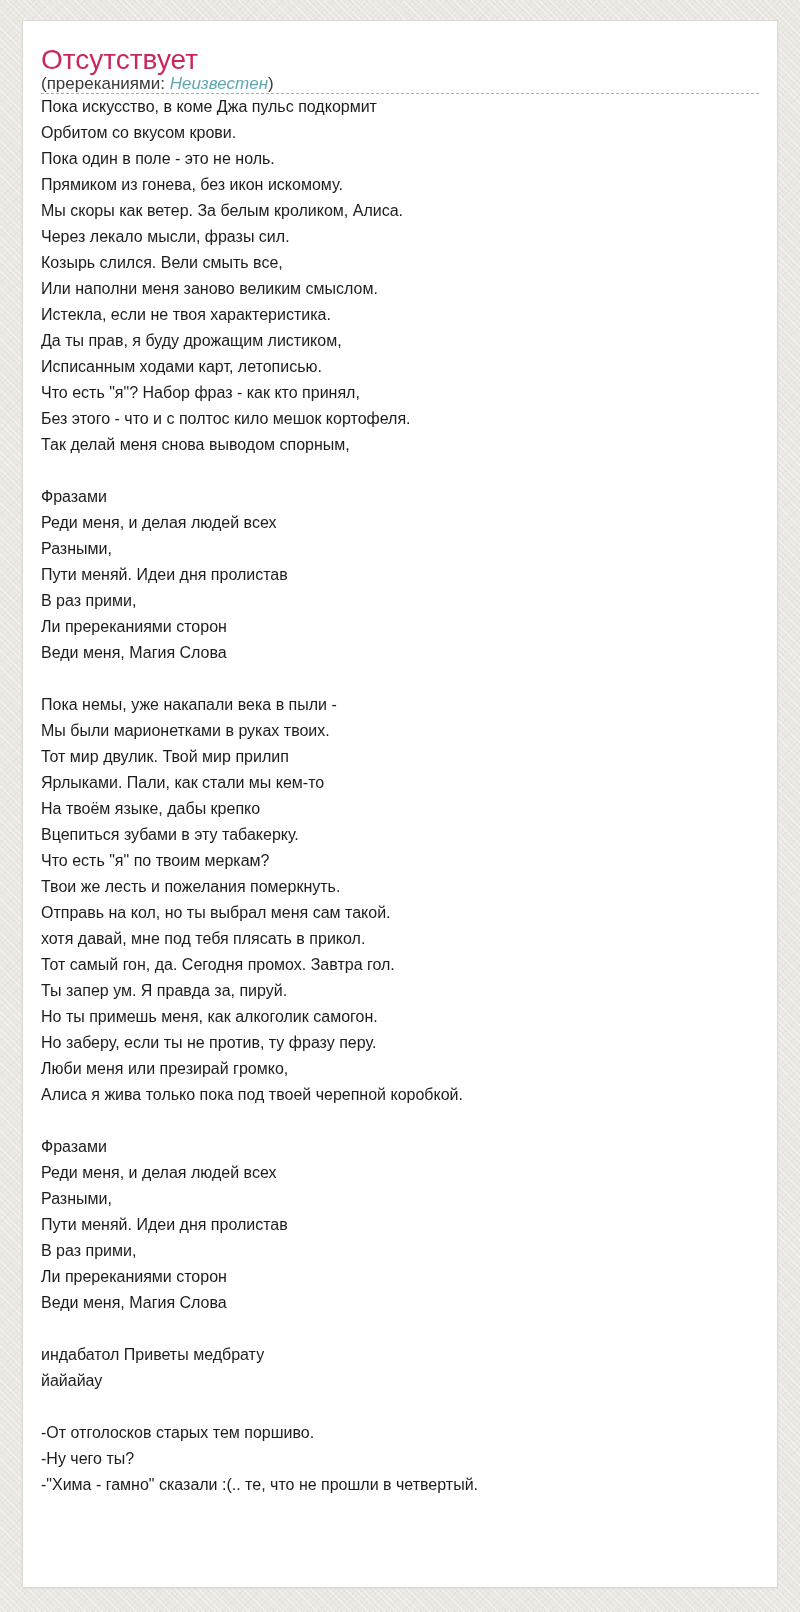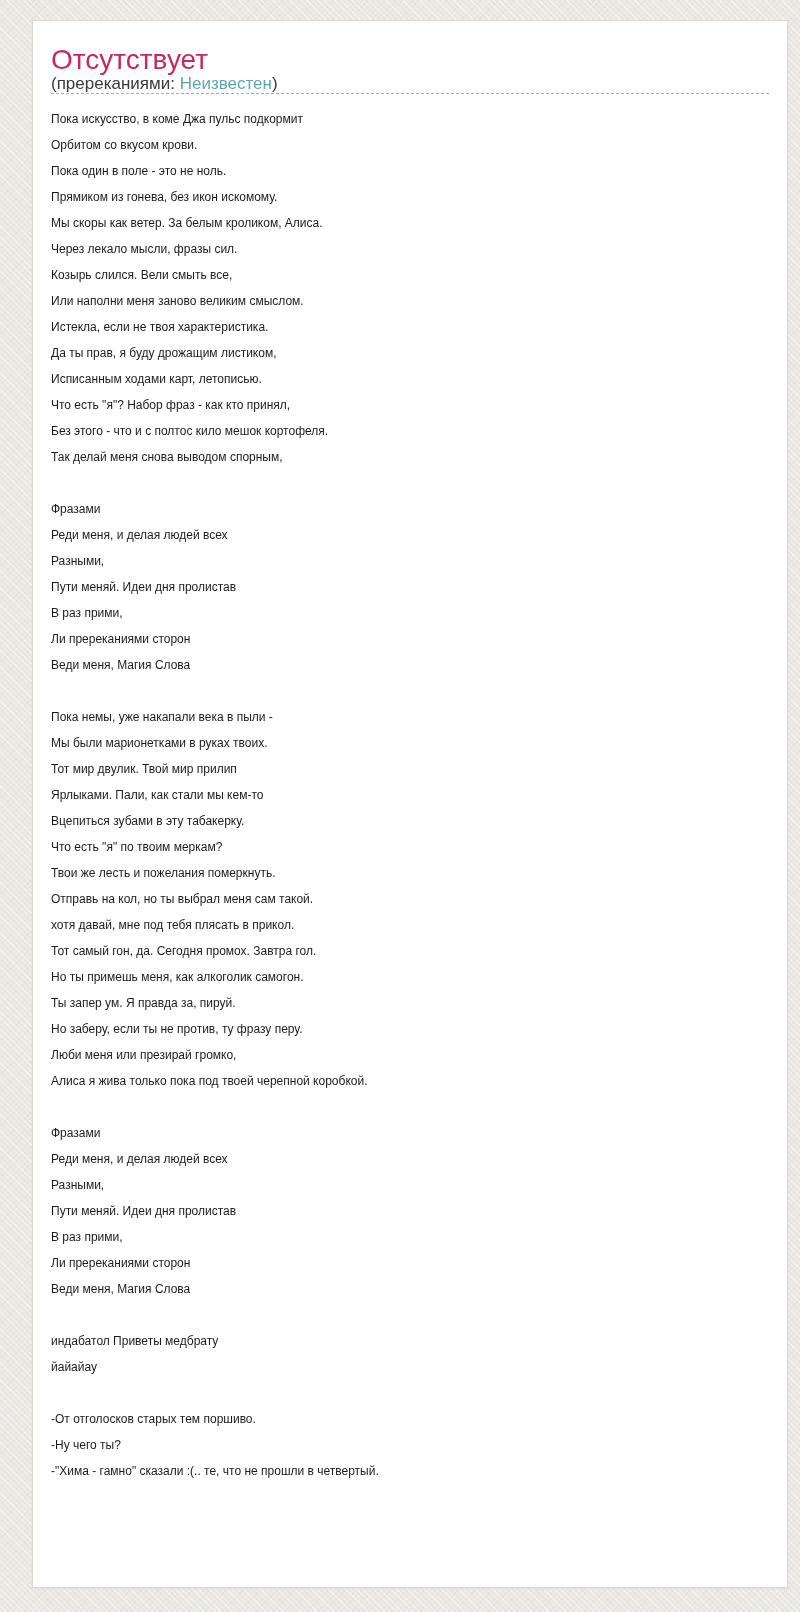--- a/index.html
+++ b/index.html
@@ -20,21 +20,21 @@
     position:relative;
     font-family:"Liberation Sans", sans-serif;
     background-color:var(--page-bg);
     background-image:
       repeating-linear-gradient(45deg, rgba(255,255,255,0.45) 0px, rgba(255,255,255,0.45) 1px, transparent 1px, transparent 4px),
       repeating-linear-gradient(135deg, rgba(125,115,100,0.06) 0px, rgba(125,115,100,0.06) 1px, transparent 1px, transparent 4px);
     overflow:hidden;
   }
   .card{
     position:absolute;
-    left:32px;
+    left:22px;
     top:20px;
     width:756px;
     height:1568px;
     background:var(--card-bg);
     border:1px solid var(--card-border);
     box-shadow:0 1px 2px rgba(0,0,0,0.05);
     padding:24px 18px 0 18px;
   }
   .song-title{
     margin:0;
@@ -49,29 +49,29 @@
   }
   .artist-line{
     font-size:17px;
     line-height:18px;
     color:var(--muted);
   }
   .artist-line a{
     color:var(--artist-link);
     text-decoration:none;
     cursor:pointer;
+    font-style:italic;
   }
   .separator{
     border-top:1px dashed var(--separator);
     height:0;
     margin:0;
   }
   .lyrics{
-    margin-top:12px;
-    font-size:12px;
+    font-size:16px;
     line-height:26px;
     color:var(--text);
   }
   .line{
     white-space:pre-wrap;
     min-height:26px;
   }
   .gap{
     height:26px;
   }
@@ -107,28 +107,29 @@
       <div class="line">Разными,</div>
       <div class="line">Пути меняй. Идеи дня пролистав</div>
       <div class="line">В раз прими,</div>
       <div class="line">Ли пререканиями сторон</div>
       <div class="line">Веди меня, Магия Слова</div>
       <div class="gap"></div>
       <div class="line">Пока немы, уже накапали века в пыли -</div>
       <div class="line">Мы были марионетками в руках твоих.</div>
       <div class="line">Тот мир двулик. Твой мир прилип</div>
       <div class="line">Ярлыками. Пали, как стали мы кем-то</div>
+      <div class="line">На твоём языке, дабы крепко</div>
       <div class="line">Вцепиться зубами в эту табакерку.</div>
       <div class="line">Что есть "я" по твоим меркам?</div>
       <div class="line">Твои же лесть и пожелания померкнуть.</div>
       <div class="line">Отправь на кол, но ты выбрал меня сам такой.</div>
       <div class="line">хотя давай, мне под тебя плясать в прикол.</div>
       <div class="line">Тот самый гон, да. Сегодня промох. Завтра гол.</div>
+      <div class="line">Ты запер ум. Я правда за, пируй.</div>
       <div class="line">Но ты примешь меня, как алкоголик самогон.</div>
-      <div class="line">Ты запер ум. Я правда за, пируй.</div>
       <div class="line">Но заберу, если ты не против, ту фразу перу.</div>
       <div class="line">Люби меня или презирай громко,</div>
       <div class="line">Алиса я жива только пока под твоей черепной коробкой.</div>
       <div class="gap"></div>
       <div class="line">Фразами</div>
       <div class="line">Реди меня, и делая людей всех</div>
       <div class="line">Разными,</div>
       <div class="line">Пути меняй. Идеи дня пролистав</div>
       <div class="line">В раз прими,</div>
       <div class="line">Ли пререканиями сторон</div>

